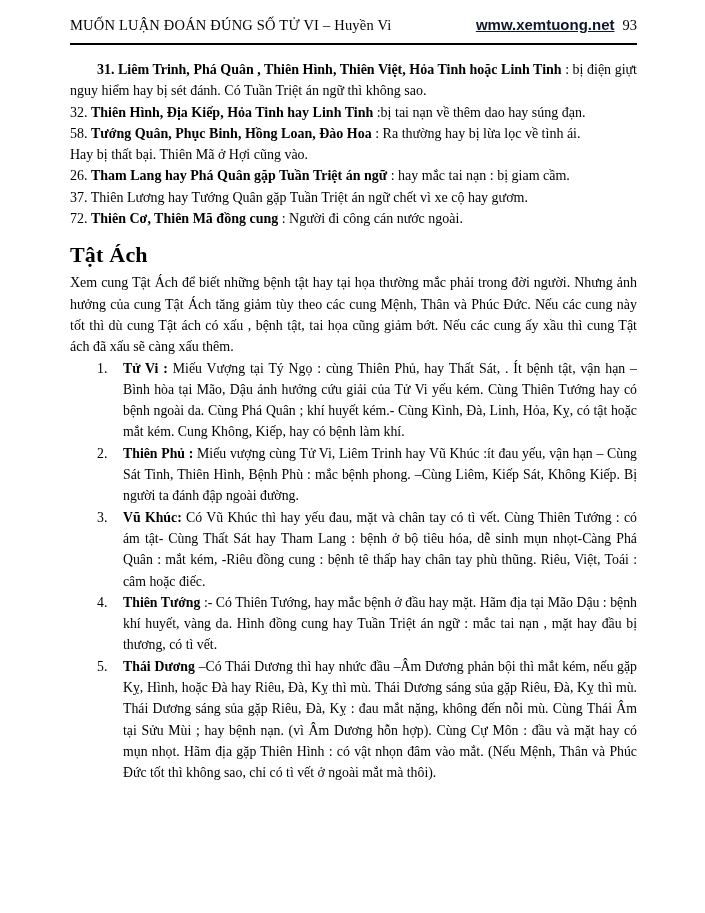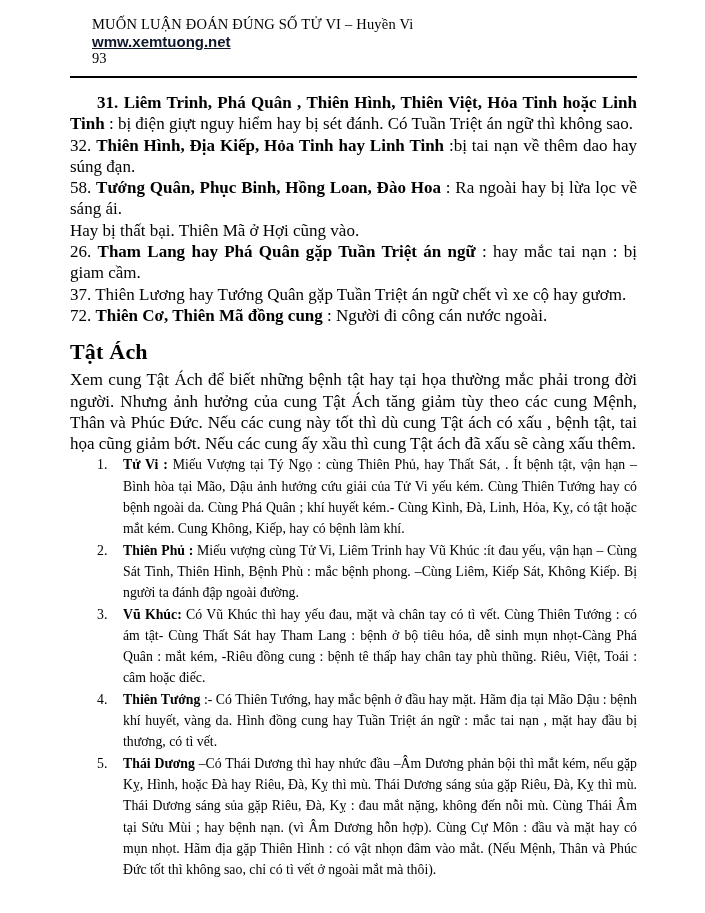--- a/index.html
+++ b/index.html
@@ -6,35 +6,35 @@
   body {
     width:705px; height:913px;
     background:#ffffff;
     color:#000000;
     font-family:"Liberation Serif","DejaVu Serif",serif;
     overflow:hidden;
   }
   .page { padding:16px 68px 0 70px; }
 
   
-  .hdr { display:flex; align-items:baseline; white-space:nowrap;flex-direction:column; }
+  .hdr { display:flex; align-items:baseline; white-space:nowrap; }
   .hdr-title { font-size:14.5px; letter-spacing:.2px; }
   .hdr-spacer { flex:1; }
   .hdr-link {
     font-family:"Liberation Sans","DejaVu Sans",sans-serif;
     font-weight:bold; font-size:15px;
     color:#0f172a; text-decoration:underline;
     cursor:pointer;
   }
-  .hdr-page { font-size:14.5px; margin-left:22px; }
+  .hdr-page { font-size:14.5px; margin-left:8px; }
   .rule { border:none; border-top:2px solid #000; margin:9px 0 14px 0; }
 
   
   .notes p, .intro {
-    margin:0; font-size:17px; line-height:21.3px;
+    margin:0; font-size:14px; line-height:21.3px;
     text-align:justify;
     font-family:Liberation Serif, serif;
   }
   .indent-first { text-indent:27px; }
   b { font-weight:bold; }
 
   h1.section {
     font-size:22px; font-weight:bold;
     margin:11px 0 2px 0; line-height:30px;
     letter-spacing:.2px;
@@ -58,21 +58,21 @@
     <span class="hdr-title">MUỐN LUẬN ĐOÁN ĐÚNG SỐ TỬ VI – Huyền Vi</span>
     <span class="hdr-spacer"></span>
     <a class="hdr-link">wmw.xemtuong.net</a>
     <span class="hdr-page">93</span>
   </div>
   <hr class="rule">
 
   <div class="notes">
     <p class="indent-first"><span></span><b>31. Liêm Trinh, Phá Quân , Thiên Hình, Thiên Việt, Hỏa Tinh hoặc Linh Tinh</b><span> : bị điện giựt nguy hiểm hay bị sét đánh. Có Tuần Triệt án ngữ thì không sao.</span></p>
     <p><span>32. </span><b>Thiên Hình, Địa Kiếp, Hỏa Tinh hay Linh Tinh</b><span> :bị tai nạn về thêm dao hay súng đạn.</span></p>
-    <p><span>58. </span><b>Tướng Quân, Phục Binh, Hồng Loan, Đào Hoa</b><span> : Ra ngoài hay bị lừa lọc về sáng ái.</span></p>
+    <p><span>58. </span><b>Tướng Quân, Phục Binh, Hồng Loan, Đào Hoa</b><span> : Ra thường hay bị lừa lọc về tình ái.</span></p>
     <p><span>Hay bị thất bại. Thiên Mã ở Hợi cũng vào.</span><b></b><span></span></p>
     <p><span>26. </span><b>Tham Lang hay Phá Quân gặp Tuần Triệt án ngữ</b><span> : hay mắc tai nạn : bị giam cầm.</span></p>
     <p><span>37. Thiên Lương hay Tướng Quân gặp Tuần Triệt án ngữ chết vì xe cộ hay gươm.</span><b></b><span></span></p>
     <p><span>72. </span><b>Thiên Cơ, Thiên Mã đồng cung</b><span> : Người đi công cán nước ngoài.</span></p>
   </div>
 
   <h1 class="section">Tật Ách</h1>
   <p class="intro">Xem cung Tật Ách để biết những bệnh tật hay tại họa  thường mắc phải trong đời người. Nhưng ảnh hưởng của cung Tật Ách tăng giảm tùy theo các cung Mệnh, Thân và Phúc Đức. Nếu các cung này tốt thì dù cung Tật ách có xấu , bệnh tật, tai họa cũng giảm bớt. Nếu các cung ấy xầu thì cung  Tật ách đã xấu sẽ càng xấu thêm.</p>
 
   <div class="nlist">

